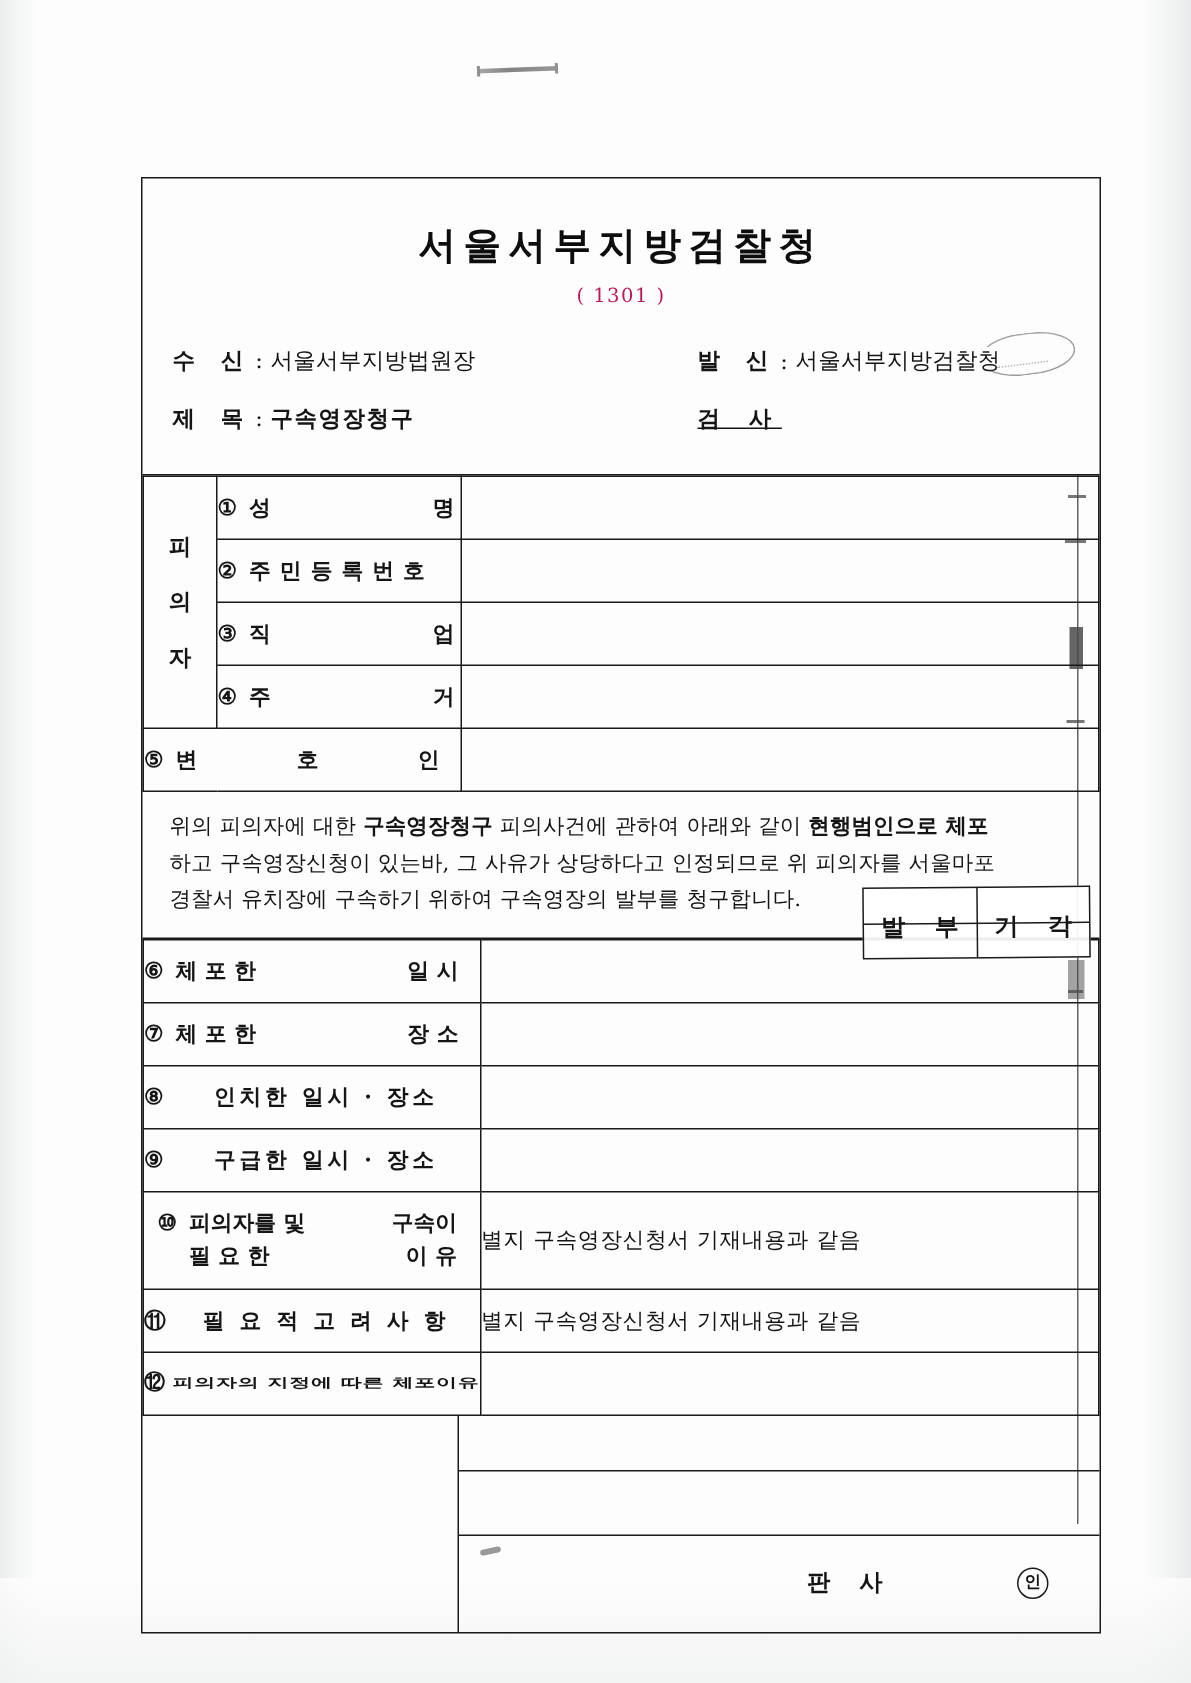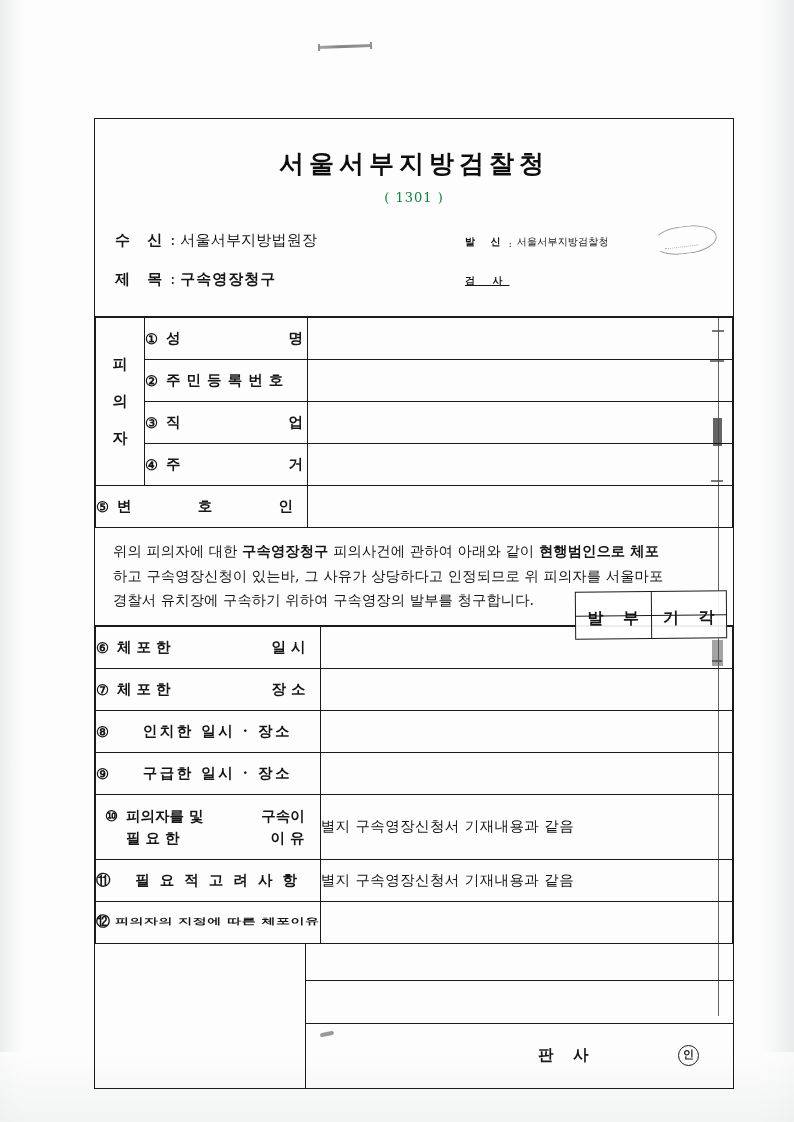--- a/index.html
+++ b/index.html
@@ -104,21 +104,21 @@
     letter-spacing: 5px;
     color: #0d0d0d;
     margin: 12px 0 0 0;
     font-family: "DejaVu Serif", "Liberation Serif", serif;
   }
   .doc-number {
     text-align: center;
     font-size: 13px;
     letter-spacing: 1px;
     margin-top: 10px;
-    color: #15803d;
+    color: #be185d;
   }
 
   .addr-rows {
     position: absolute;
     left: 0; top: 112px;
     width: 100%;
   }
   .addr-row {
     display: flex;
     align-items: baseline;
@@ -129,21 +129,21 @@
     padding-left: 20px;
     box-sizing: border-box;
     display: flex;
     align-items: baseline;
     font-size: 15px;
   }
   .addr-right {
     flex: 1;
     display: flex;
     align-items: flex-end;
-    font-size: 10px;
+    font-size: 15px;
     position: relative;
   }
   .fld-label {
     font-weight: bold;
     letter-spacing: 6px;
     white-space: nowrap;
   }
   .fld-colon {
     margin: 0 5px 0 2px;
   }

